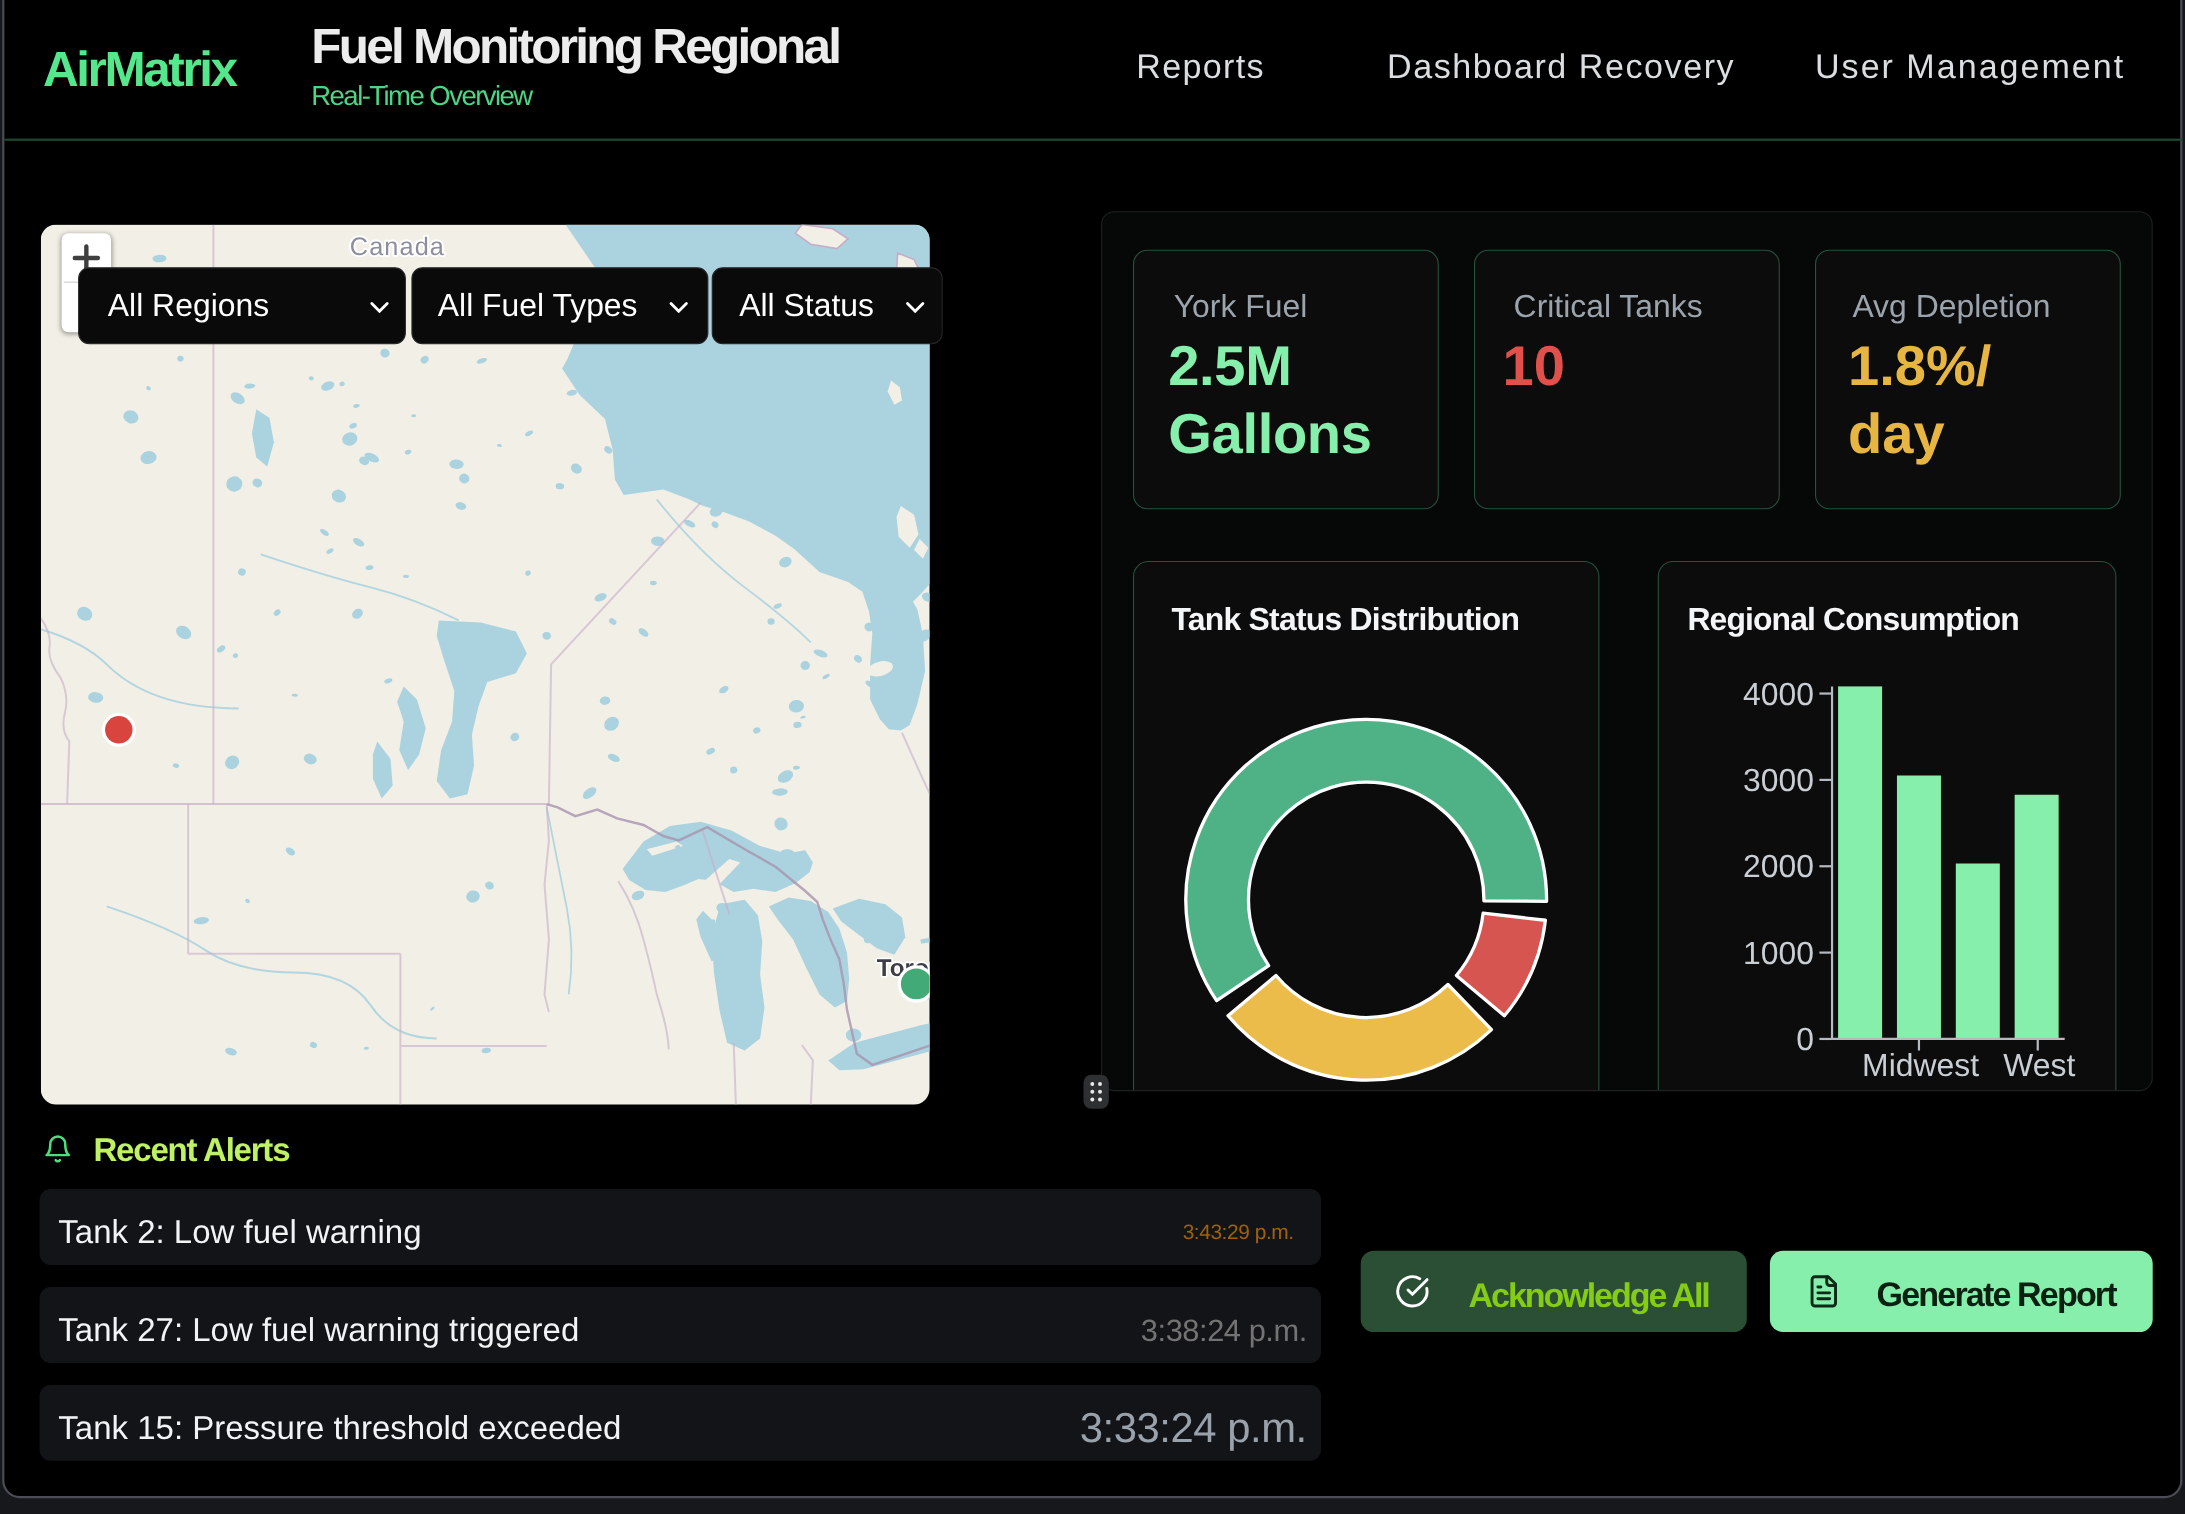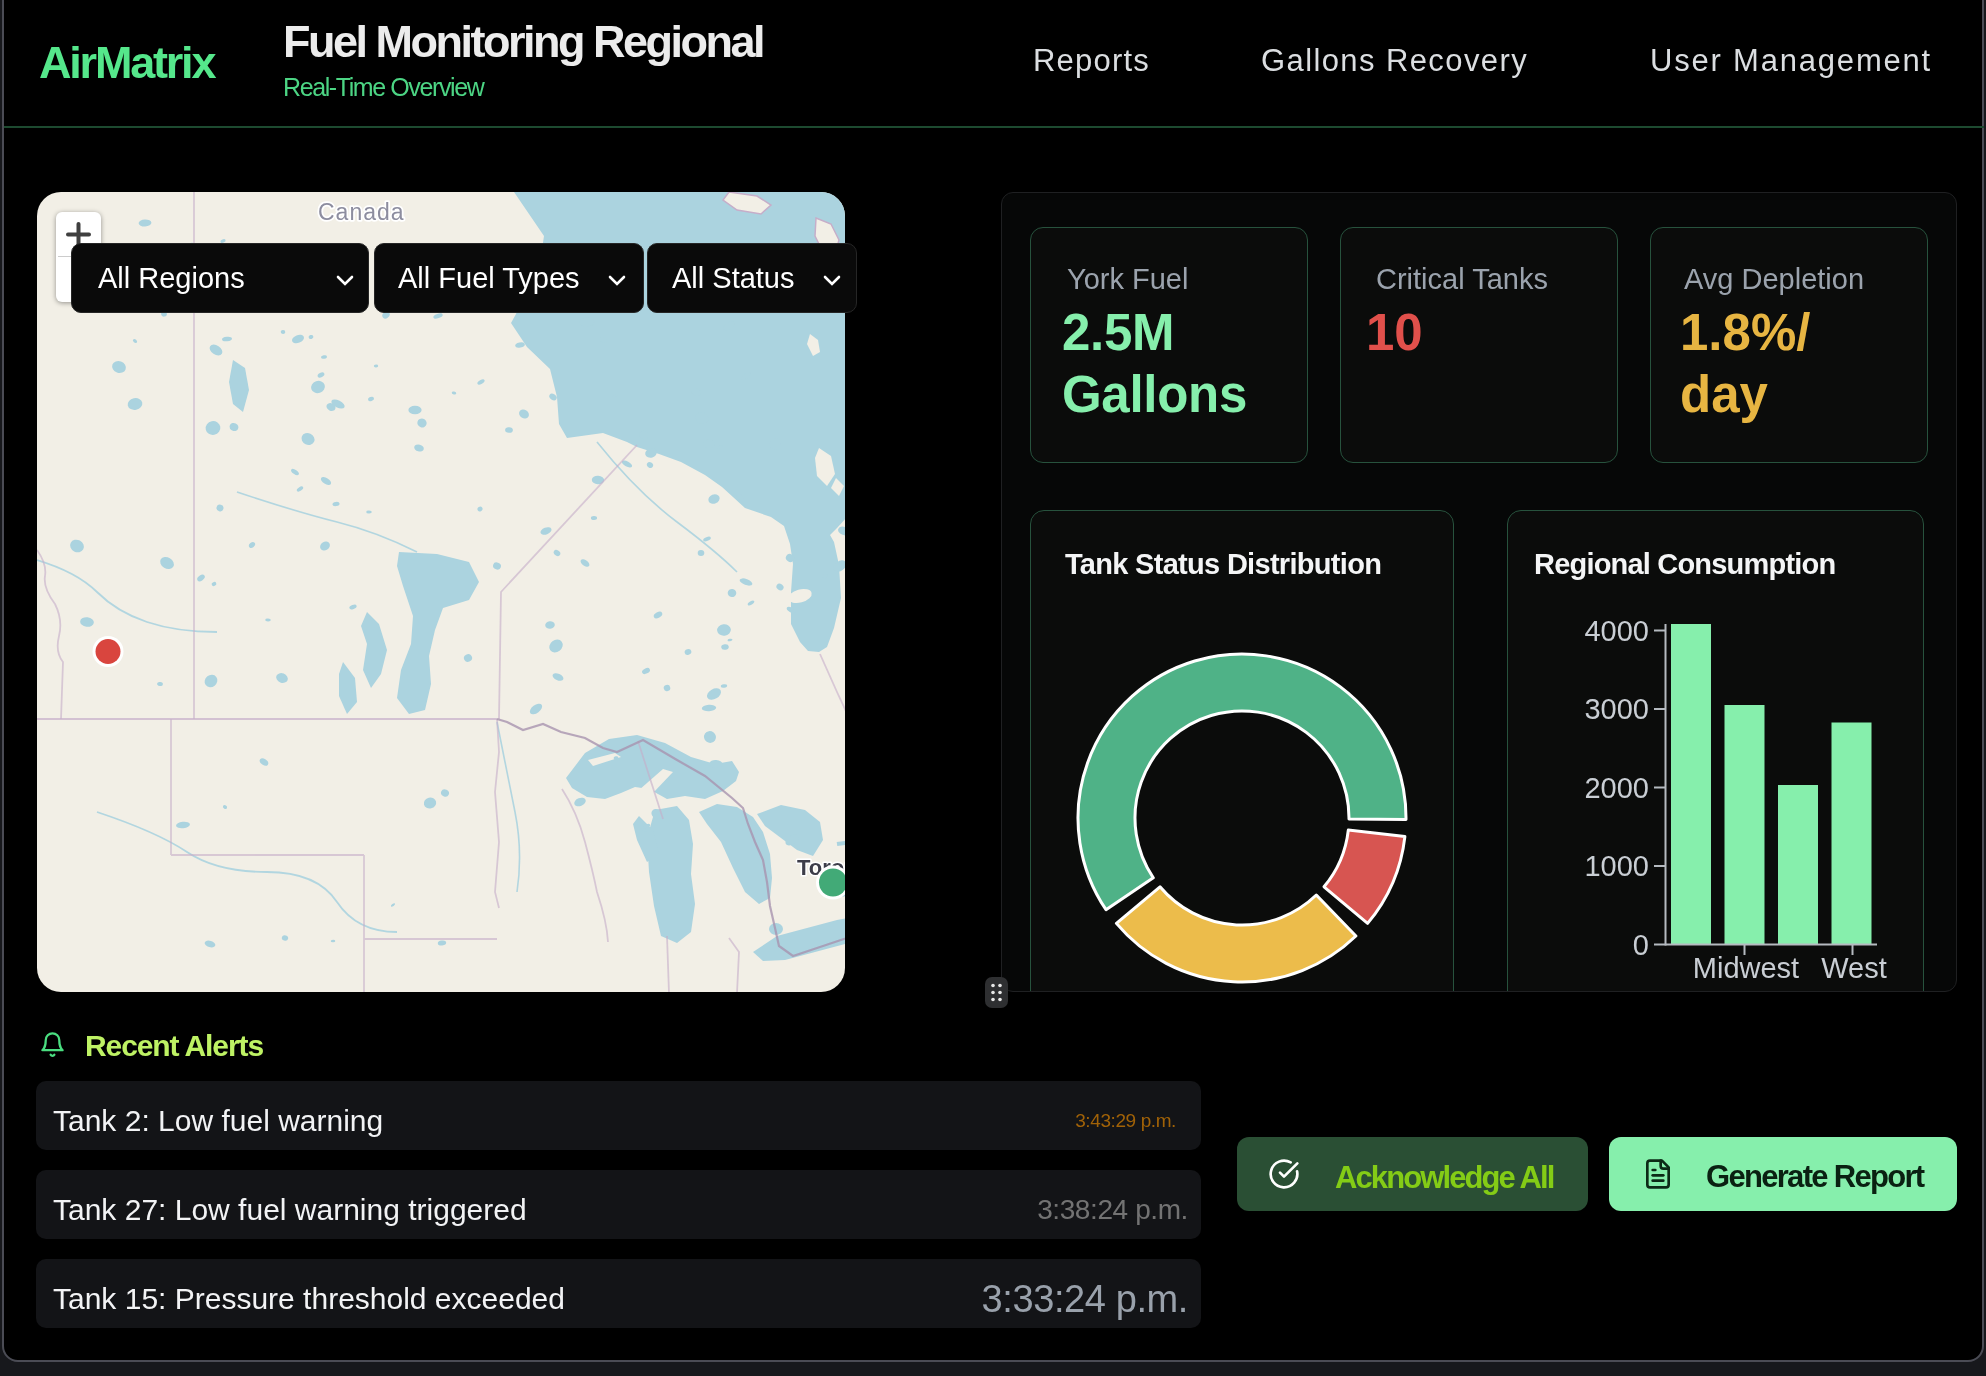--- a/index.html
+++ b/index.html
@@ -8,25 +8,25 @@
 .txt{position:absolute;white-space:nowrap}
 .card{position:absolute;background:#0b0c0b;border:1.5px solid #27523d;border-radius:13px}
 </style></head>
 <body>
 <div id="frame"></div>
 
 <div class="txt" style="left:39px;top:40px;font-size:45px;line-height:46px;font-weight:700;color:#55e78b;letter-spacing:-2.2px">AirMatrix</div>
 <div class="txt" style="left:283px;top:19px;font-size:45px;line-height:45px;font-weight:700;color:#ececec;letter-spacing:-2.5px">Fuel Monitoring Regional</div>
 <div class="txt" style="left:283px;top:75px;font-size:25px;line-height:25px;color:#4cd584;letter-spacing:-1.4px">Real-Time Overview</div>
 <div class="txt" style="left:1033px;top:45px;font-size:31px;line-height:31px;color:#dbdee1;letter-spacing:1.2px">Reports</div>
-<div class="txt" style="left:1261px;top:45px;font-size:31px;line-height:31px;color:#dbdee1;letter-spacing:1.4px">Gallons Recovery</div>
+<div class="txt" style="left:1261px;top:45px;font-size:31px;line-height:31px;color:#dbdee1;letter-spacing:1.4px">Dashboard Recovery</div>
 <div class="txt" style="left:1650px;top:45px;font-size:31px;line-height:31px;color:#dbdee1;letter-spacing:1.8px">User Management</div>
 <div class="abs" style="left:4px;top:126px;width:1980px;height:2px;background:#1d4a30"></div>
 
-<div class="abs" style="left:37px;top:192px;width:808px;height:800px;border-radius:24px;overflow:hidden">
+<div class="abs" style="left:37px;top:204px;width:808px;height:800px;border-radius:14px;overflow:hidden">
     <svg width="956" height="801" viewBox="0 0 956 801" style="display:block">
 <rect width="956" height="801" fill="#f2efe6"></rect>
 <g fill="#abd3df" stroke="none">
 
 <path d="M477,0 L492,22 507,44 503,70 489,98 479,122 474,131 490,155 513,177 520,205 522,232 530,246 566,241 590,250 600,255 622,262 644,270 668,283 685,295 708,316 734,325 747,334 753,352 756,372 754,400 754,432 763,450 771,459 782,460 790,455 797,436 804,406 802,373 797,350 793,343 800,336 810,325 826,314 843,299 854,279 856,255 852,236 847,218 837,207 826,199 819,185 815,166 817,148 823,137 830,122 834,107 832,92 826,81 830,66 836,52 830,37 832,22 826,11 823,0 Z"></path>
 
 <path d="M947,12 Q938,20 942,29 L950,35 956,37 L956,12 Z"></path>
 
 <path d="M692,0 L720,4 734,13 724,22 700,18 686,8 Z" fill="#f2efe6" stroke="#c6aec9" stroke-width="1.5"></path>
 <path d="M779,26 L794,32 802,48 798,62 786,60 778,44 Z" fill="#f2efe6" stroke="#c6aec9" stroke-width="1.5"></path>

